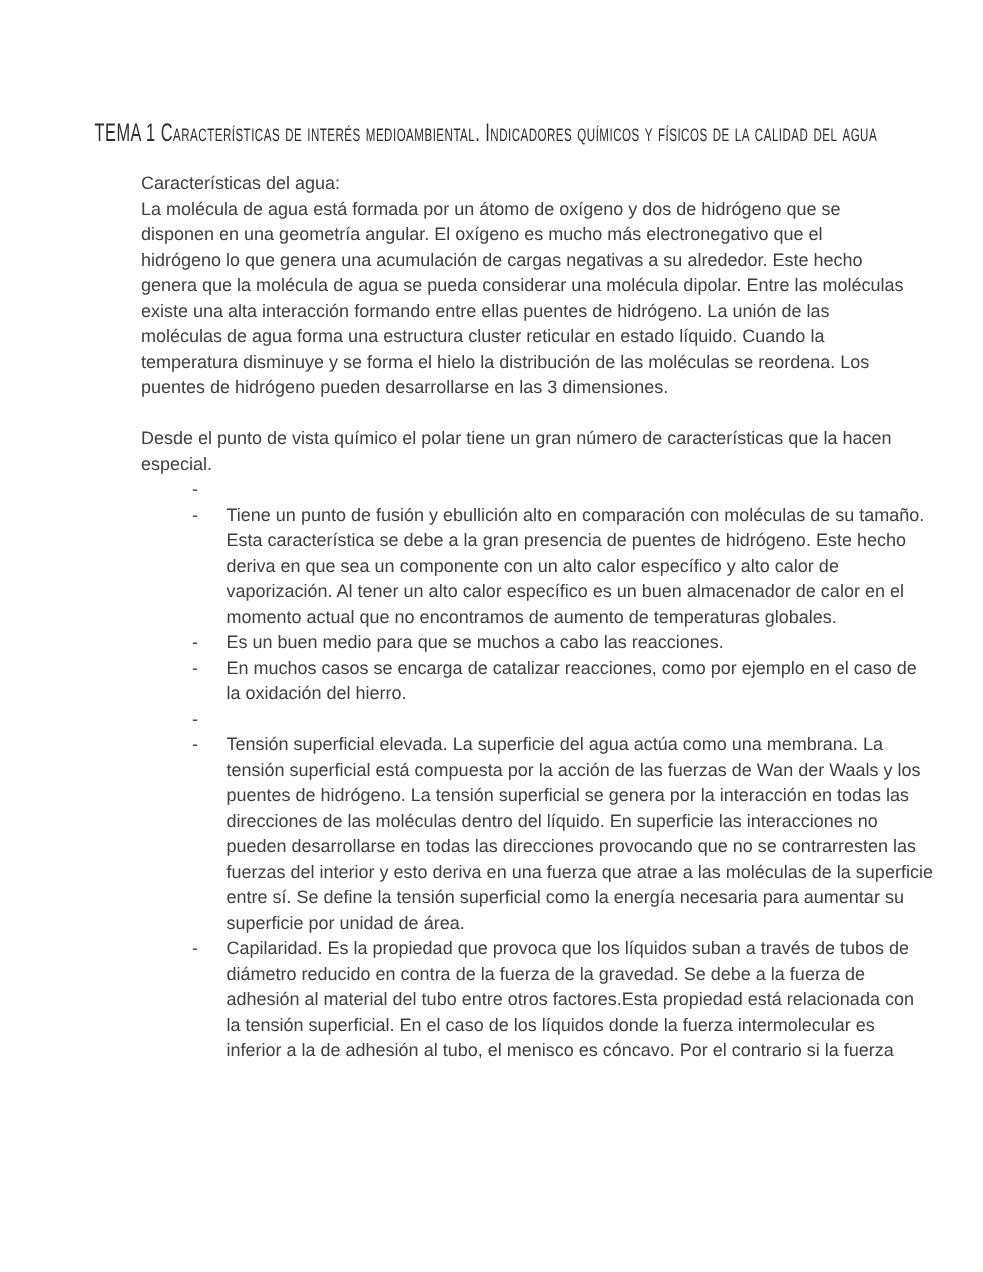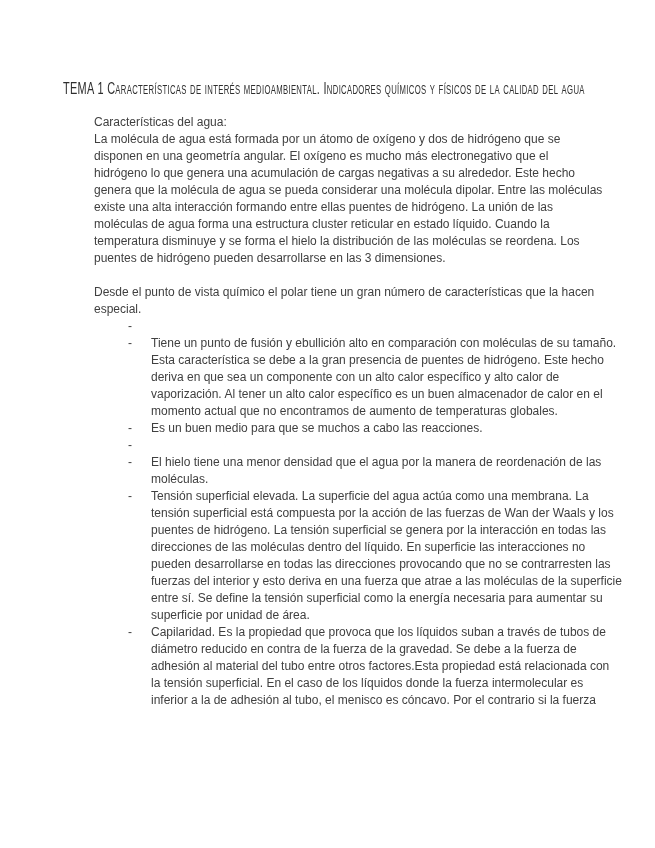--- a/index.html
+++ b/index.html
@@ -98,26 +98,26 @@
 momento actual que no encontramos de aumento de temperaturas globales.</span>
     </div>
 
     <div class="bullet-item">
       <span class="marker">-</span>
       <span class="lines bullet-text">Es un buen medio para que se muchos a cabo las reacciones.</span>
     </div>
 
     <div class="bullet-item">
       <span class="marker">-</span>
+      <span class="lines bullet-text">En muchos casos se encarga de catalizar reacciones, como por ejemplo en el caso de
+la oxidación del hierro.</span>
     </div>
 
     <div class="bullet-item">
       <span class="marker">-</span>
-      <span class="lines bullet-text">El hielo tiene una menor densidad que el agua por la manera de reordenación de las
-moléculas.</span>
     </div>
 
     <div class="bullet-item">
       <span class="marker">-</span>
       <span class="lines bullet-text">Tensión superficial elevada. La superficie del agua actúa como una membrana. La
 tensión superficial está compuesta por la acción de las fuerzas de Wan der Waals y los
 puentes de hidrógeno. La tensión superficial se genera por la interacción en todas las
 direcciones de las moléculas dentro del líquido. En superficie las interacciones no
 pueden desarrollarse en todas las direcciones provocando que no se contrarresten las
 fuerzas del interior y esto deriva en una fuerza que atrae a las moléculas de la superficie

